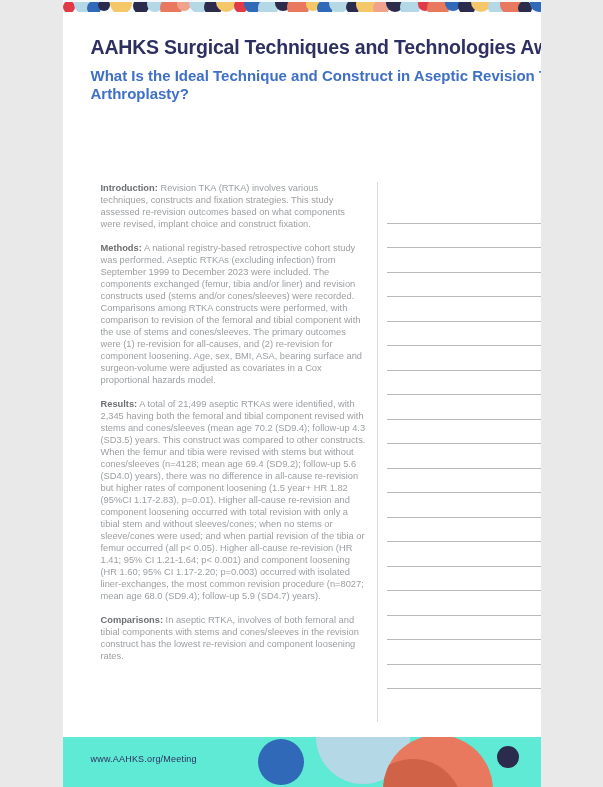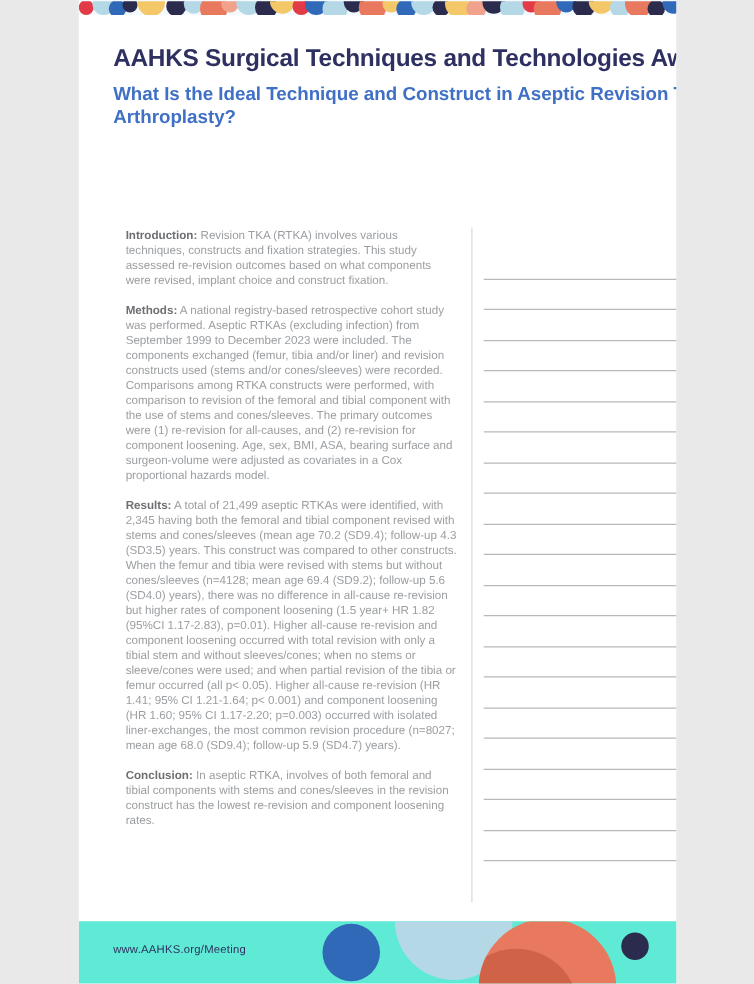--- a/index.html
+++ b/index.html
@@ -123,21 +123,21 @@
   <div class="header">
     <div class="award-title">AAHKS Surgical Techniques and Technologies Award</div>
     <div class="paper-title">What Is the Ideal Technique and Construct in Aseptic Revision Total Knee Arthroplasty?</div>
   </div>
 
   <div class="columns">
     <div class="abstract-col">
       <p><b>Introduction:</b><span> Revision TKA (RTKA) involves various techniques, constructs and fixation strategies. This study assessed re-revision outcomes based on what components were revised, implant choice and construct fixation.</span></p>
       <p><b>Methods:</b><span> A national registry-based retrospective cohort study was performed. Aseptic RTKAs (excluding infection) from September 1999 to December 2023 were included. The components exchanged (femur, tibia and/or liner) and revision constructs used (stems and/or cones/sleeves) were recorded. Comparisons among RTKA constructs were performed, with comparison to revision of the femoral and tibial component with the use of stems and cones/sleeves. The primary outcomes were (1) re-revision for all-causes, and (2) re-revision for component loosening. Age, sex, BMI, ASA, bearing surface and surgeon-volume were adjusted as covariates in a Cox proportional hazards model.</span></p>
       <p><b>Results:</b><span> A total of 21,499 aseptic RTKAs were identified, with 2,345 having both the femoral and tibial component revised with stems and cones/sleeves (mean age 70.2 (SD9.4); follow-up 4.3 (SD3.5) years. This construct was compared to other constructs. When the femur and tibia were revised with stems but without cones/sleeves (n=4128; mean age 69.4 (SD9.2); follow-up 5.6 (SD4.0) years), there was no difference in all-cause re-revision but higher rates of component loosening (1.5 year+ HR 1.82 (95%CI 1.17-2.83), p=0.01). Higher all-cause re-revision and component loosening occurred with total revision with only a tibial stem and without sleeves/cones; when no stems or sleeve/cones were used; and when partial revision of the tibia or femur occurred (all p&lt; 0.05). Higher all-cause re-revision (HR 1.41; 95% CI 1.21-1.64; p&lt; 0.001) and component loosening (HR 1.60; 95% CI 1.17-2.20; p=0.003) occurred with isolated liner-exchanges, the most common revision procedure (n=8027; mean age 68.0 (SD9.4); follow-up 5.9 (SD4.7) years).</span></p>
-      <p><b>Conclusion:</b><span> In aseptic RTKA, involves of both femoral and tibial components with stems and cones/sleeves in the revision construct has the lowest re-revision and component loosening rates.</span></p>
+      <p><b>Comparisons:</b><span> In aseptic RTKA, involves of both femoral and tibial components with stems and cones/sleeves in the revision construct has the lowest re-revision and component loosening rates.</span></p>
     </div>
     <div class="notes-col">
       <div class="notes-title">Notes</div>
       <div class="notes-lines">
           <div class="note-line"></div>
           <div class="note-line"></div>
           <div class="note-line"></div>
           <div class="note-line"></div>
           <div class="note-line"></div>
           <div class="note-line"></div>

